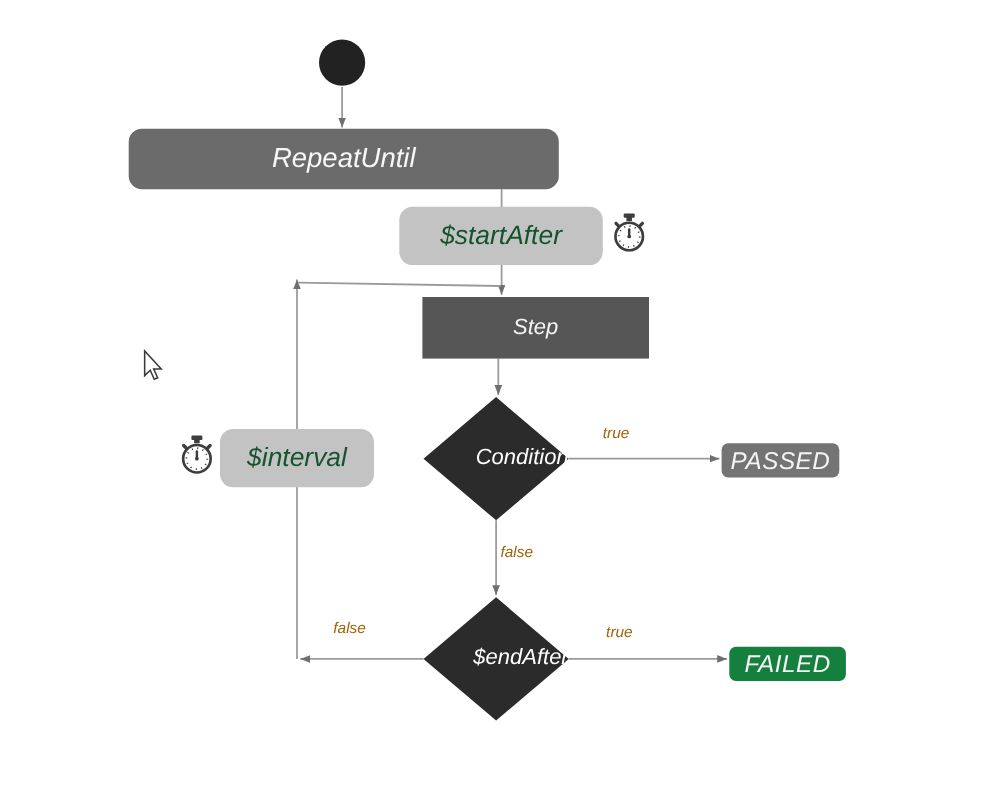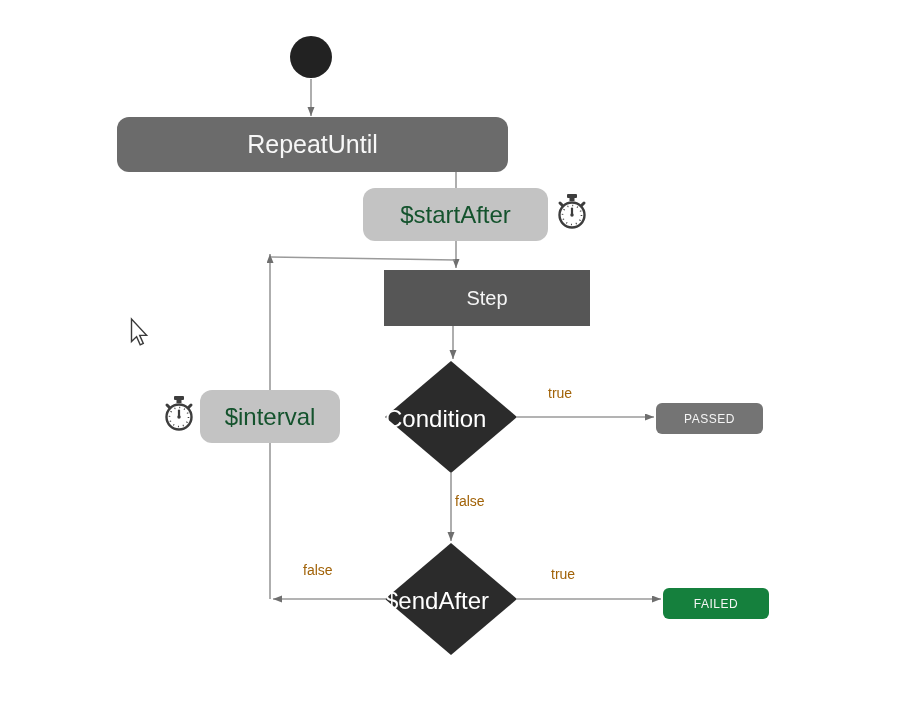--- a/index.html
+++ b/index.html
@@ -3,20 +3,21 @@
 <meta charset="utf-8">
 <style>
   html, body { margin: 0; padding: 0; background: #ffffff; }
   .stage {
     position: relative;
     width: 902px;
     height: 727px;
     background: #ffffff;
     font-family: "Liberation Sans", sans-serif;
     overflow: hidden;
+    font-style: italic;
   }
   .layer { position: absolute; left: 0; top: 0; }
   .node {
     position: absolute;
     display: flex;
     align-items: center;
     justify-content: center;
     box-sizing: border-box;
     white-space: nowrap;
   }
@@ -30,30 +31,30 @@
     color: #14532d; font-size: 24px;
   }
   .node-startafter { left: 363px; top: 188px; width: 185px; height: 53px; }
   .node-interval  { left: 200px; top: 390px; width: 140px; height: 53px; }
   .node-step {
     left: 352px; top: 270px; width: 206px; height: 56px;
     background: #565656; color: #f5f5f5; font-size: 20px; margin-left: 32px;
   }
   .node-result {
     height: 31px; border-radius: 6px;
-    color: #f5f5f5; font-size: 12px; letter-spacing: 0.5px;
+    color: #f5f5f5; font-size: 22px; letter-spacing: 0.5px;
   }
   .node-passed { left: 656px; top: 403px; width: 107px; background: #747474; }
   .node-failed { left: 663px; top: 588px; width: 106px; background: #15803d; }
   .diamond-label {
     position: absolute;
     width: 132px;
-    text-align: left;
+    text-align: right;
     color: #ffffff;
-    font-size: 24px;
+    font-size: 20px;
     pointer-events: none;
     white-space: nowrap;
   }
   .dl-condition { left: 385px; top: 405px; }
   .dl-endafter  { left: 385px; top: 587px; }
   .edge-label {
     position: absolute;
     color: #a16207;
     font-size: 14px;
     white-space: nowrap;

